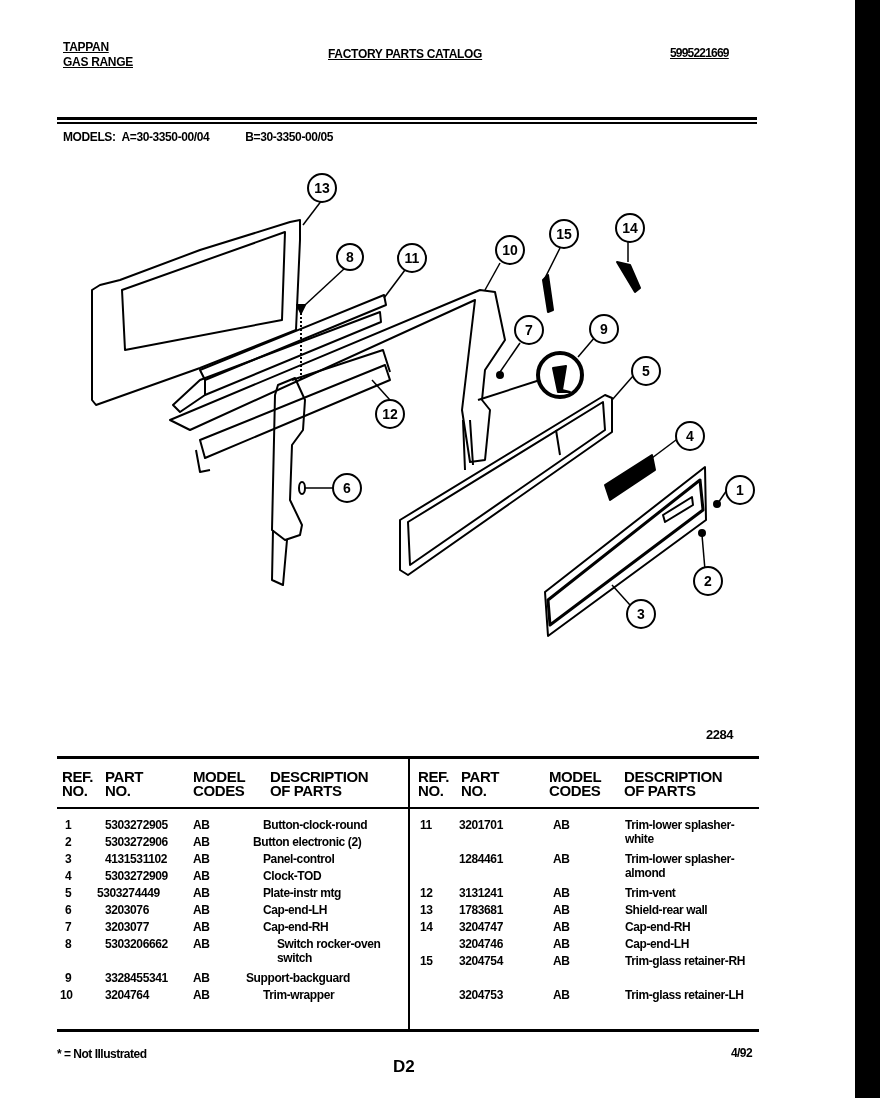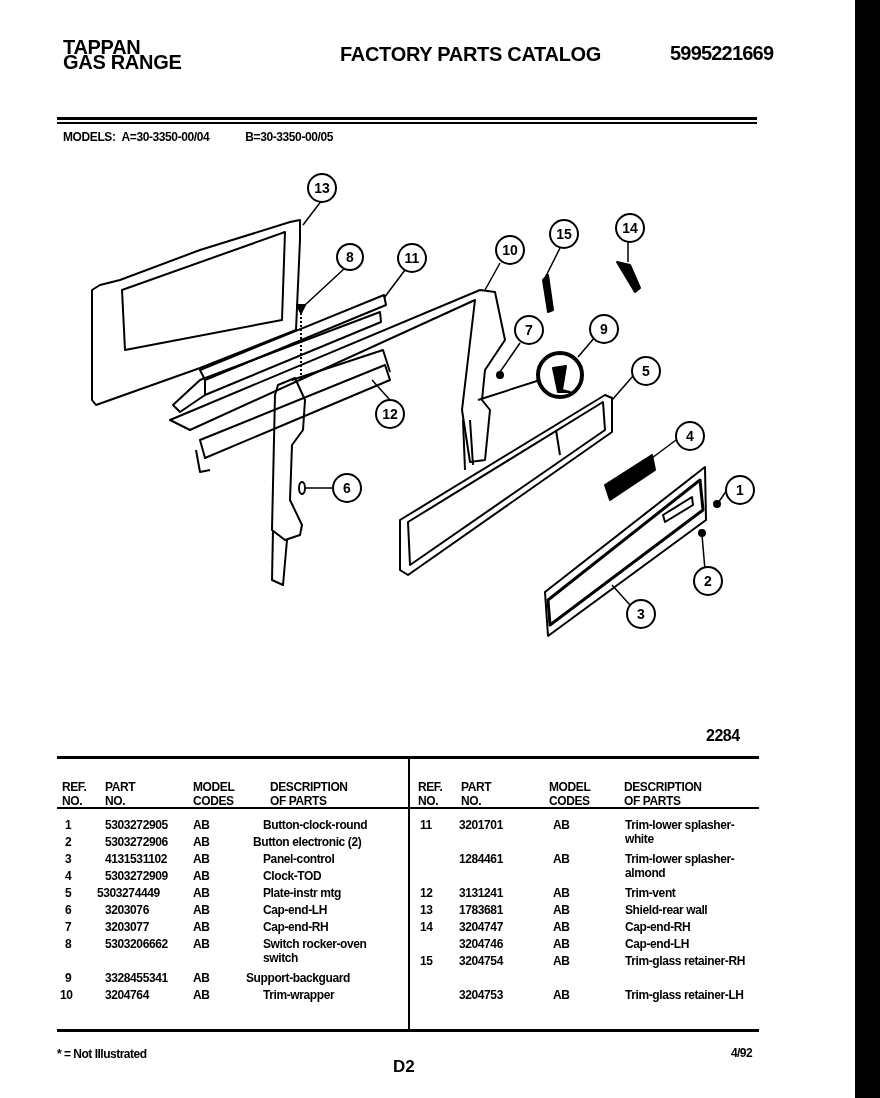--- a/index.html
+++ b/index.html
@@ -2,39 +2,39 @@
 <html><head>
 <meta charset="utf-8">
 <style>
   html, body { margin:0; padding:0; }
   body {
     width:880px; height:1098px; position:relative; overflow:hidden;
     background:#ffffff; color:#000;
     font-family:"Liberation Sans", "DejaVu Sans", sans-serif;
   }
   .right-band { position:absolute; left:855px; top:0; width:25px; height:1098px; background:#000; }
-  .hdr { position:absolute; font-weight:bold; font-size:20px; line-height:15px; letter-spacing:-0.3px; }
+  .hdr { position:absolute; font-weight:bold; font-size:12px; line-height:15px; letter-spacing:-0.3px;text-decoration:underline; }
   .brand { left:63px; top:40px; }
-  .catalog-title { left:340px; top:47px; }
+  .catalog-title { left:328px; top:47px; }
   .doc-num { left:670px; top:46px; letter-spacing:-0.8px; }
   .rule-top { position:absolute; left:57px; top:117px; width:700px; height:3px; background:#000; }
   .rule-top2 { position:absolute; left:57px; top:122px; width:700px; height:2px; background:#000; }
   .models { position:absolute; left:63px; top:130px; font-weight:bold; font-size:12px; letter-spacing:-0.4px; }
   .models span { margin-right:36px; }
   .diagram { position:absolute; left:60px; top:165px; width:720px; height:560px; }
-  .diagram-num { position:absolute; left:706px; top:727px; font-weight:bold; font-size:16px; letter-spacing:-0.5px; }
+  .diagram-num { position:absolute; left:706px; top:727px; font-weight:bold; font-size:13px; letter-spacing:-0.5px; }
   .table-wrap { position:absolute; left:57px; top:756px; width:702px; height:275px; }
   .t-rule-top { position:absolute; left:0; top:0; width:702px; height:3px; background:#000; }
   .t-rule-hdr { position:absolute; left:0; top:51px; width:702px; height:2px; background:#000; }
   .t-rule-bot { position:absolute; left:0; top:273px; width:702px; height:3px; background:#000; }
   .t-divider { position:absolute; left:351px; top:0; width:2px; height:275px; background:#000; }
   .half { position:absolute; top:0; width:350px; height:275px; }
   .half.left { left:0; }
   .half.right { left:355px; }
-  .th { position:absolute; top:24px; font-weight:bold; font-size:12px; line-height:14px; letter-spacing:-0.4px; white-space:pre-line; }
+  .th { position:absolute; top:14px; font-weight:bold; font-size:15px; line-height:14px; letter-spacing:-0.4px; white-space:pre-line; }
   .rows { position:absolute; top:62px; left:0; width:350px; }
   .row { position:relative; height:17px; font-weight:bold; font-size:12px; line-height:14px; letter-spacing:-0.4px; }
   .row.tall { height:34px; }
   .row span { position:absolute; top:0; }
   .row .desc { width:140px; white-space:normal; }
   .footnote { position:absolute; left:57px; top:1047px; font-weight:bold; font-size:12px; letter-spacing:-0.5px; }
   .page-id { position:absolute; left:393px; top:1057px; font-weight:bold; font-size:17px; }
   .date { position:absolute; left:731px; top:1046px; font-weight:bold; font-size:12px; letter-spacing:-0.6px; }
   svg text { font-family:"Liberation Sans", sans-serif; font-weight:bold; }
 </style>
@@ -233,21 +233,21 @@
       <div class="row">
           <span style="left:8px">7</span>
           <span style="left:48px">3203077</span>
           <span style="left:136px">AB</span>
           <span class="desc" style="left:206px">Cap-end-RH</span>
         </div>
       <div class="row tall">
           <span style="left:8px">8</span>
           <span style="left:48px">5303206662</span>
           <span style="left:136px">AB</span>
-          <span class="desc" style="left:206px;width:125px">Switch rocker-oven switch</span>
+          <span class="desc" style="left:220px;width:125px">Switch rocker-oven switch</span>
         </div>
       <div class="row">
           <span style="left:8px">9</span>
           <span style="left:48px">3328455341</span>
           <span style="left:136px">AB</span>
           <span class="desc" style="left:189px">Support-backguard</span>
         </div>
       <div class="row">
           <span style="left:3px">10</span>
           <span style="left:48px">3204764</span>

